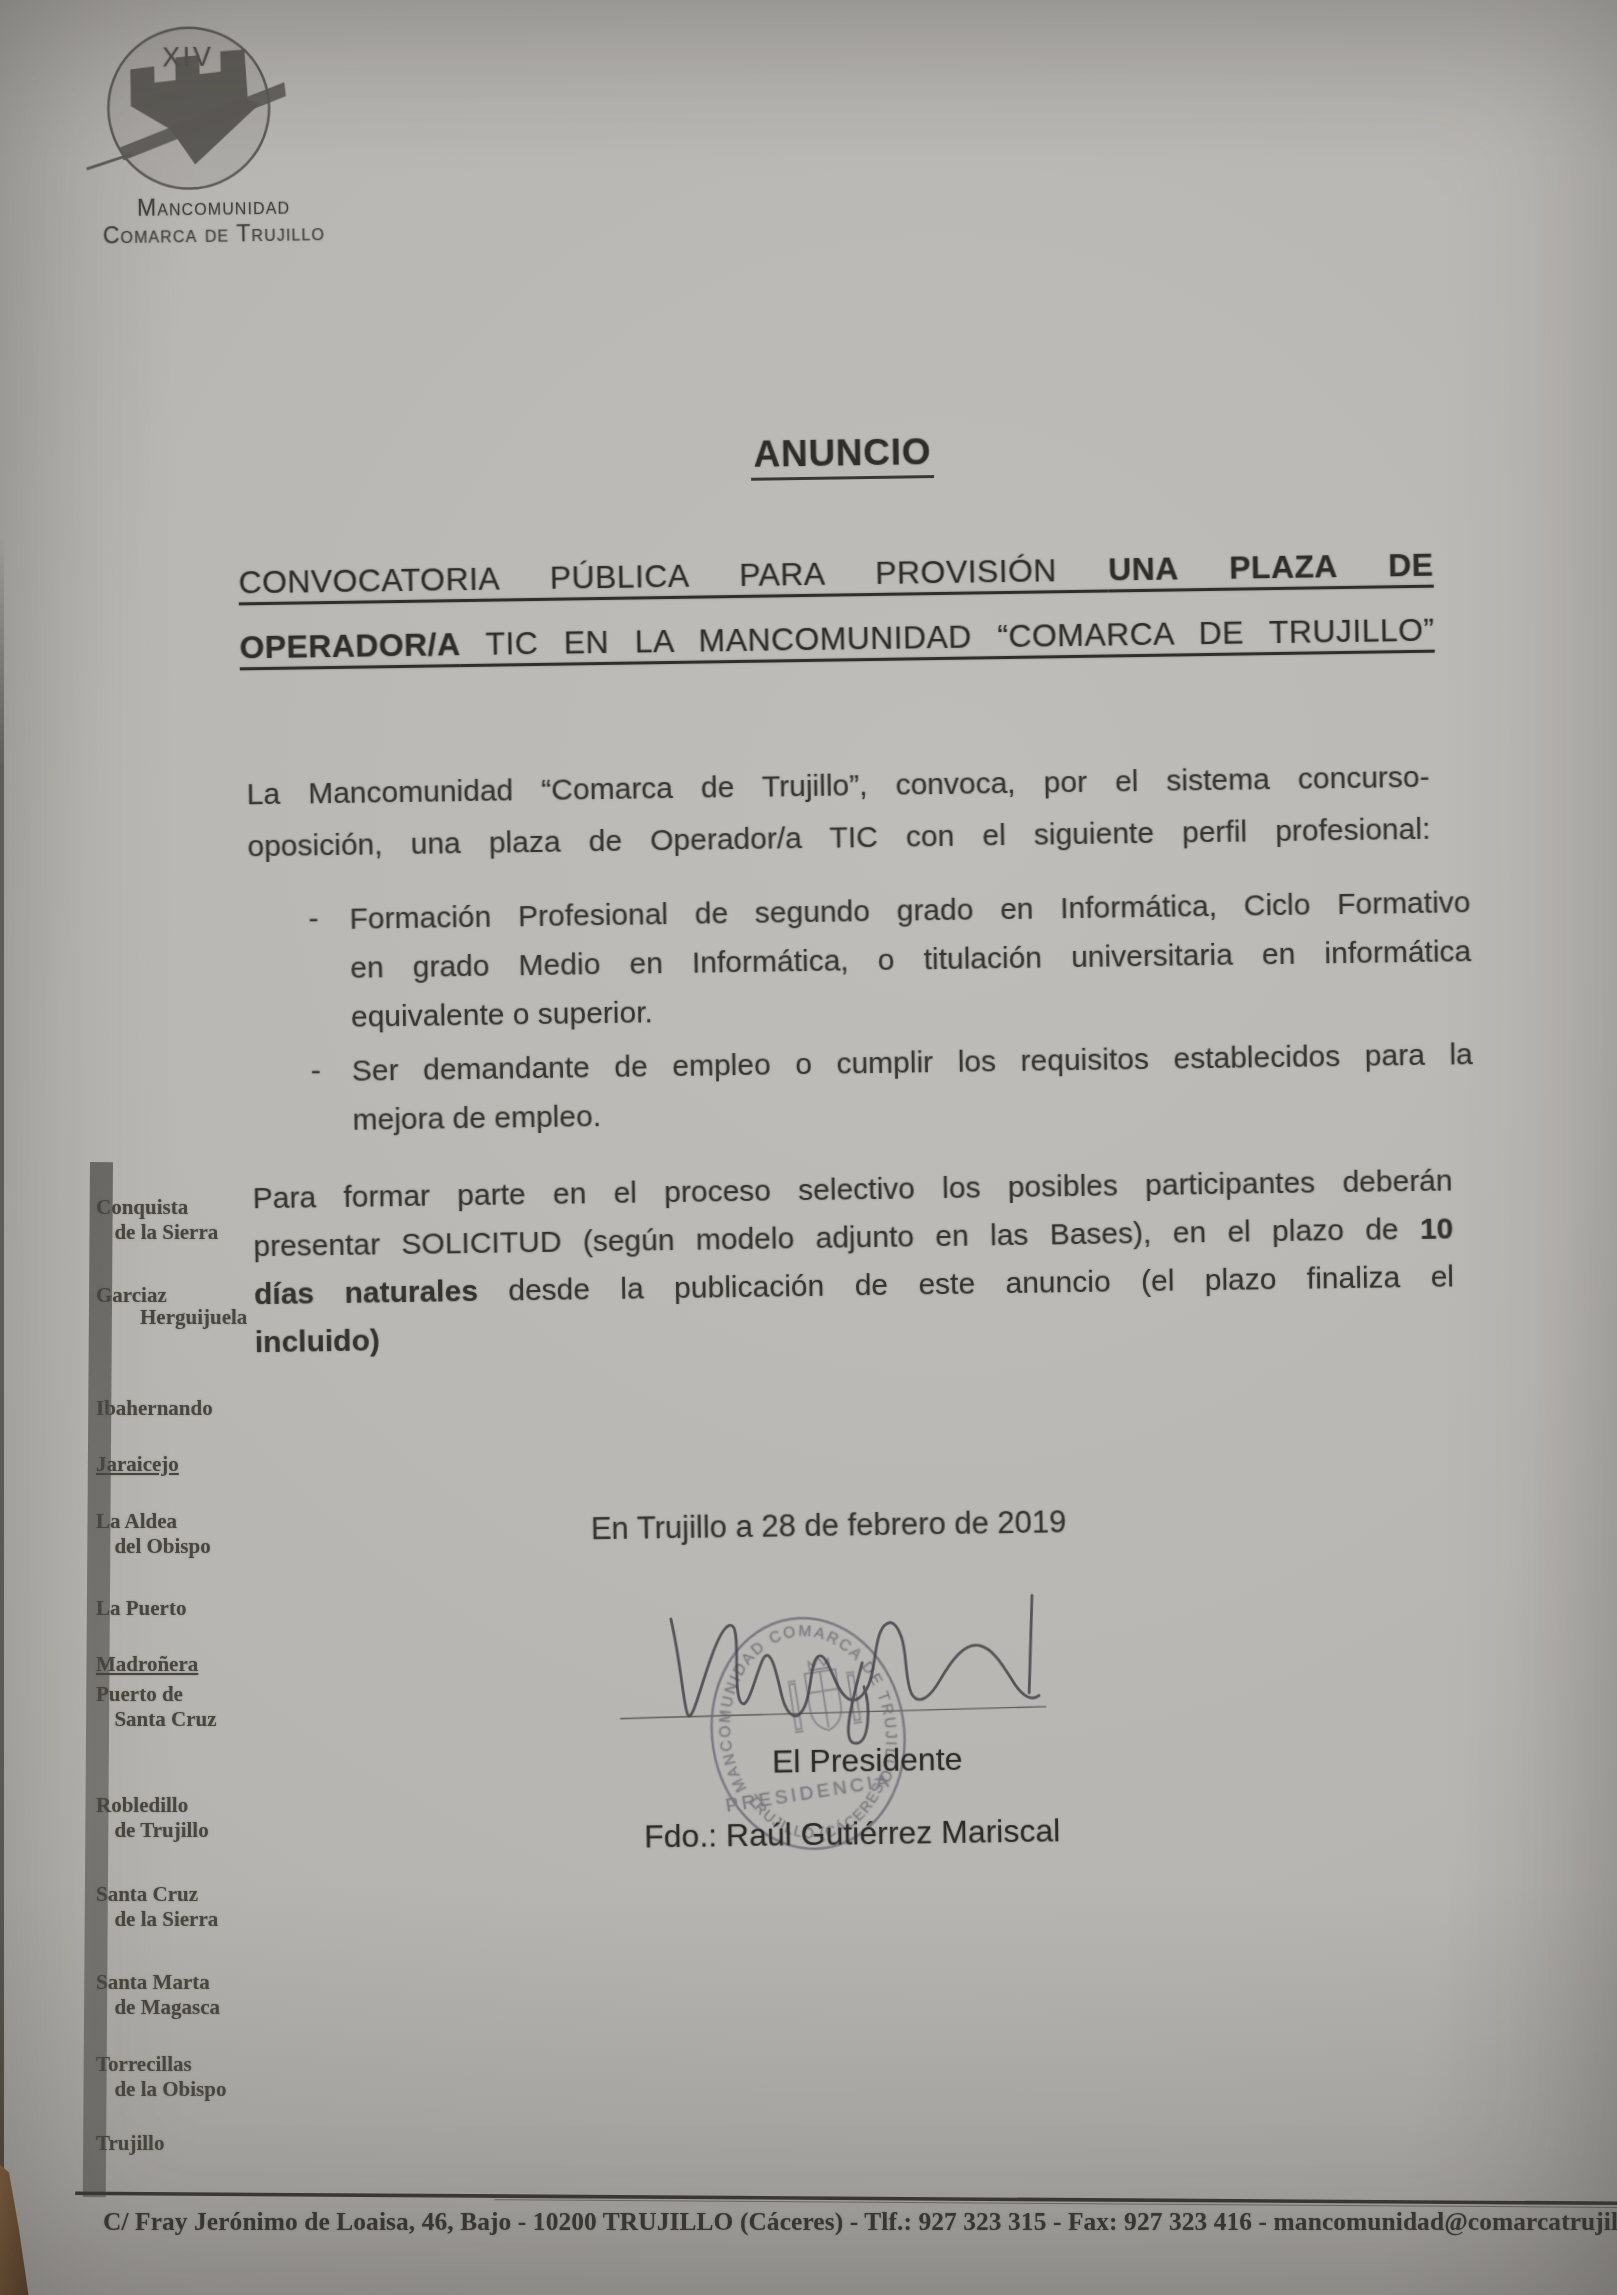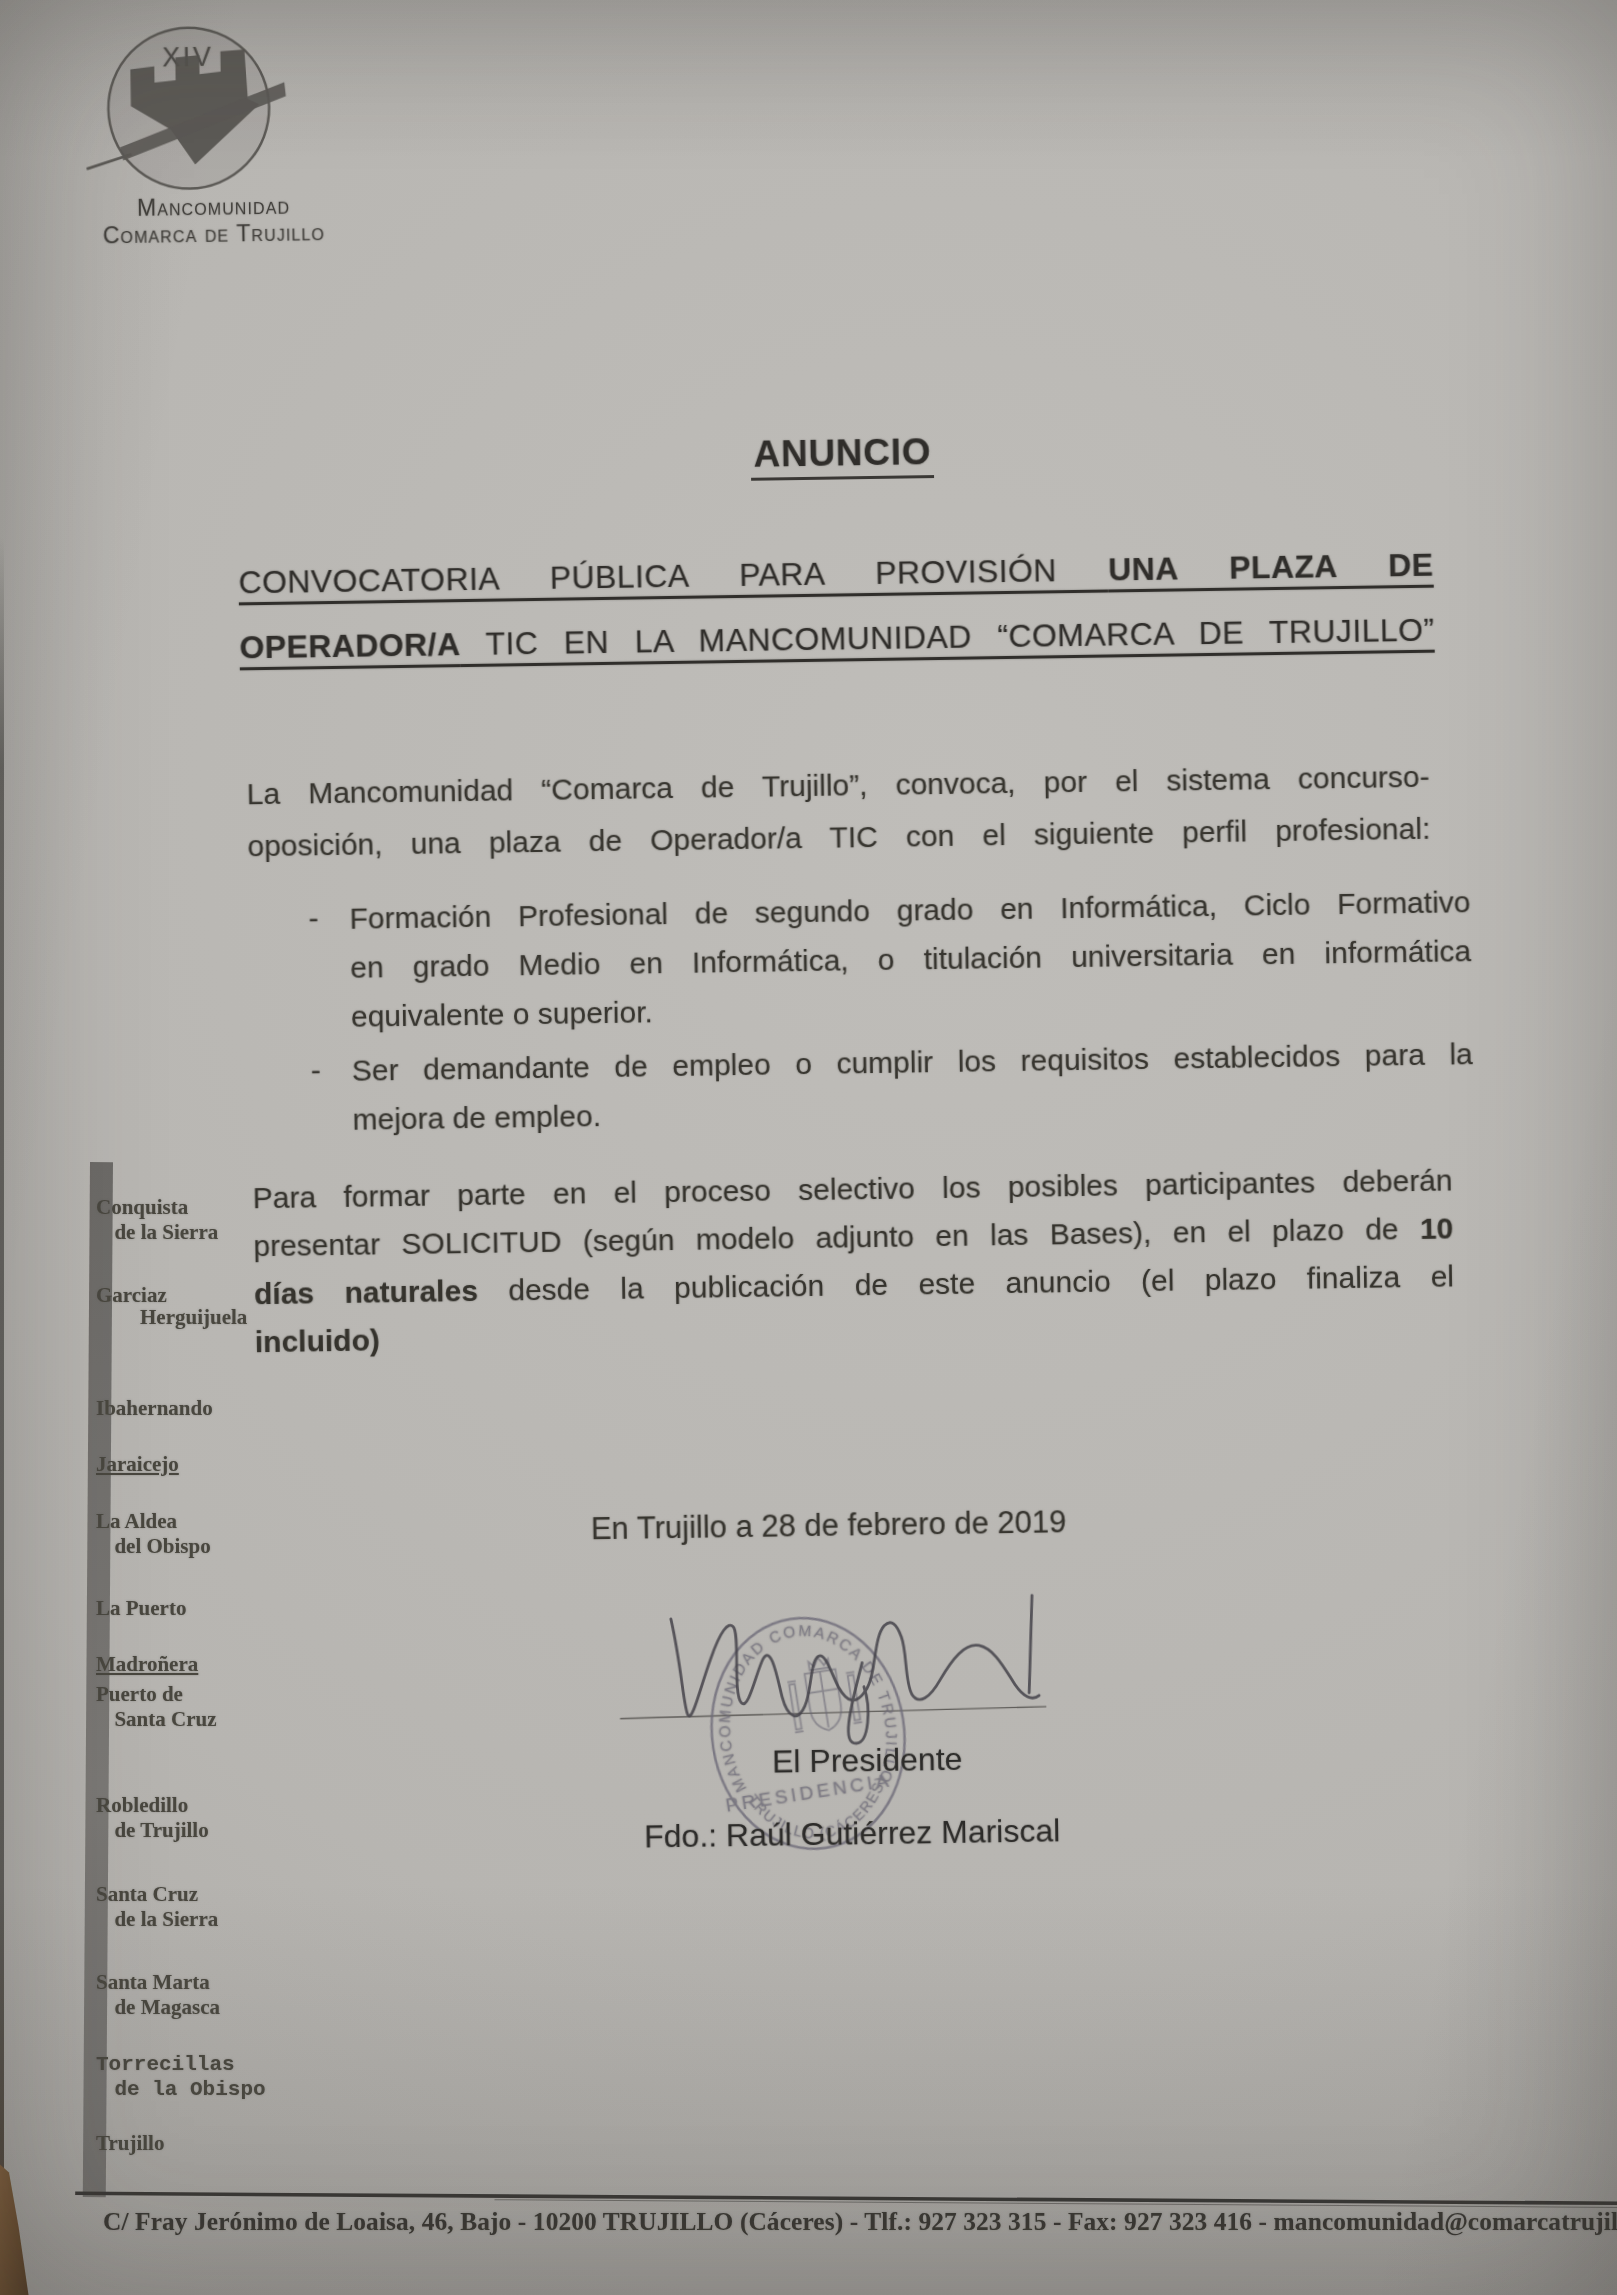--- a/index.html
+++ b/index.html
@@ -199,21 +199,21 @@
         <span class="l2">de Trujillo</span>
       </div>
     <div class="town" style="top:1882px;">
         <span>Santa Cruz</span>
         <span class="l2">de la Sierra</span>
       </div>
     <div class="town" style="top:1970px;">
         <span>Santa Marta</span>
         <span class="l2">de Magasca</span>
       </div>
-    <div class="town" style="top:2052px;font-family:Liberation Mono, monospace;">
+    <div class="town" style="top:2052px;">
         <span>Torrecillas</span>
         <span class="l2">de la Obispo</span>
       </div>
     <div class="town" style="top:2131px;">
         <span>Trujillo</span>
       </div>
 
     <svg class="footer-svg" width="1618" height="2295" viewBox="0 0 2291 3251">
       <line x1="106" y1="3107" x2="2291" y2="3121" stroke="#3a3835" stroke-width="5"></line>
       <line x1="700" y1="3116" x2="2291" y2="3127" stroke="#4a4844" stroke-width="1.5" opacity="0.6"></line>

